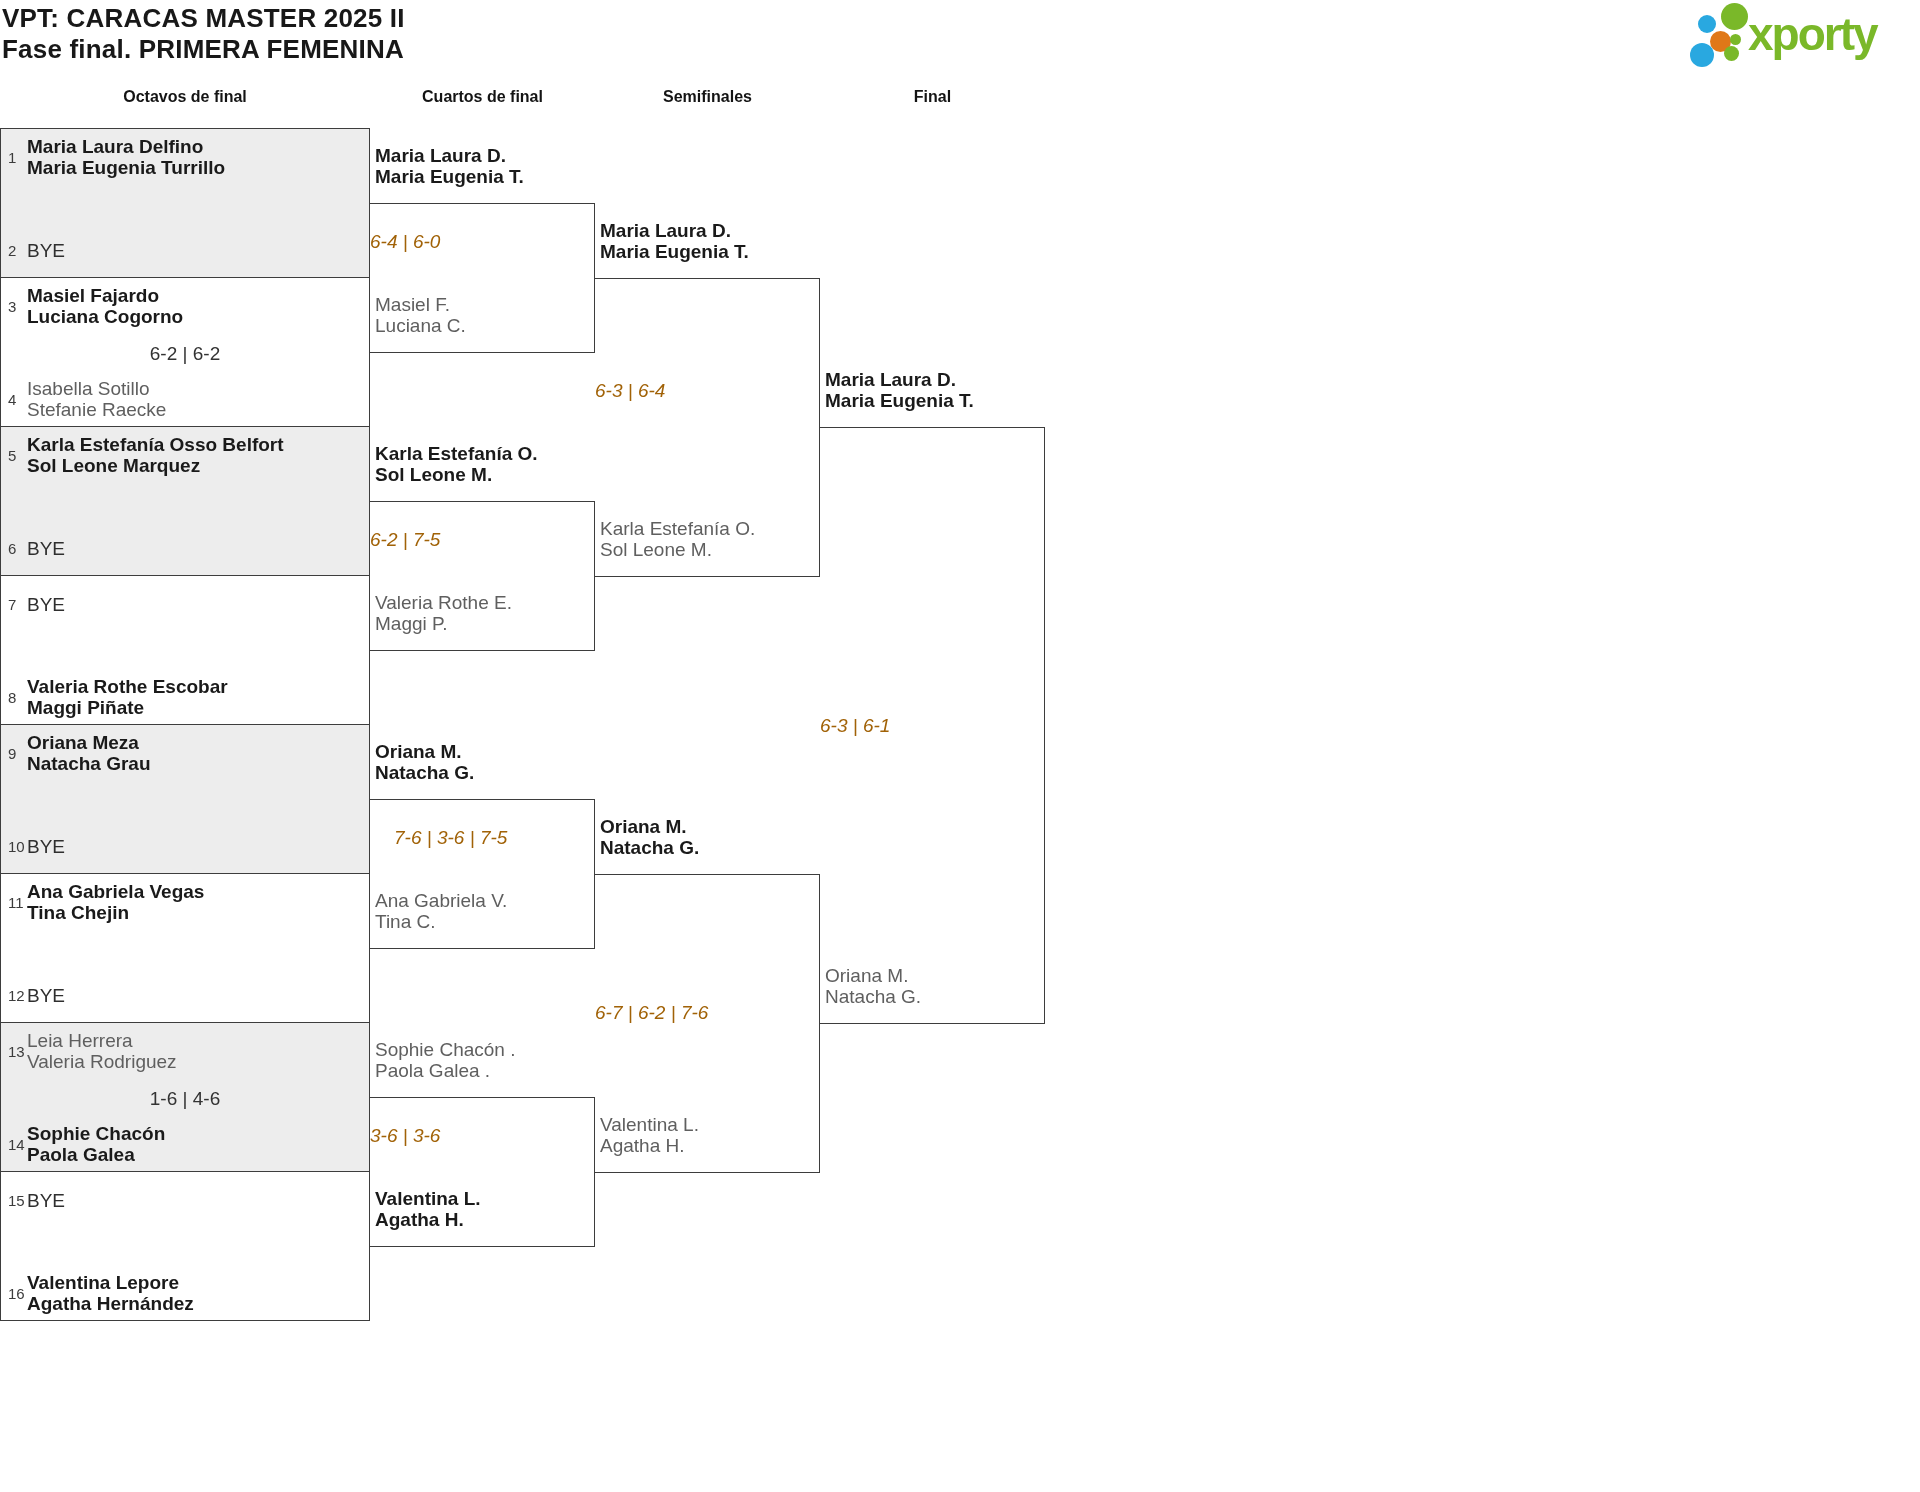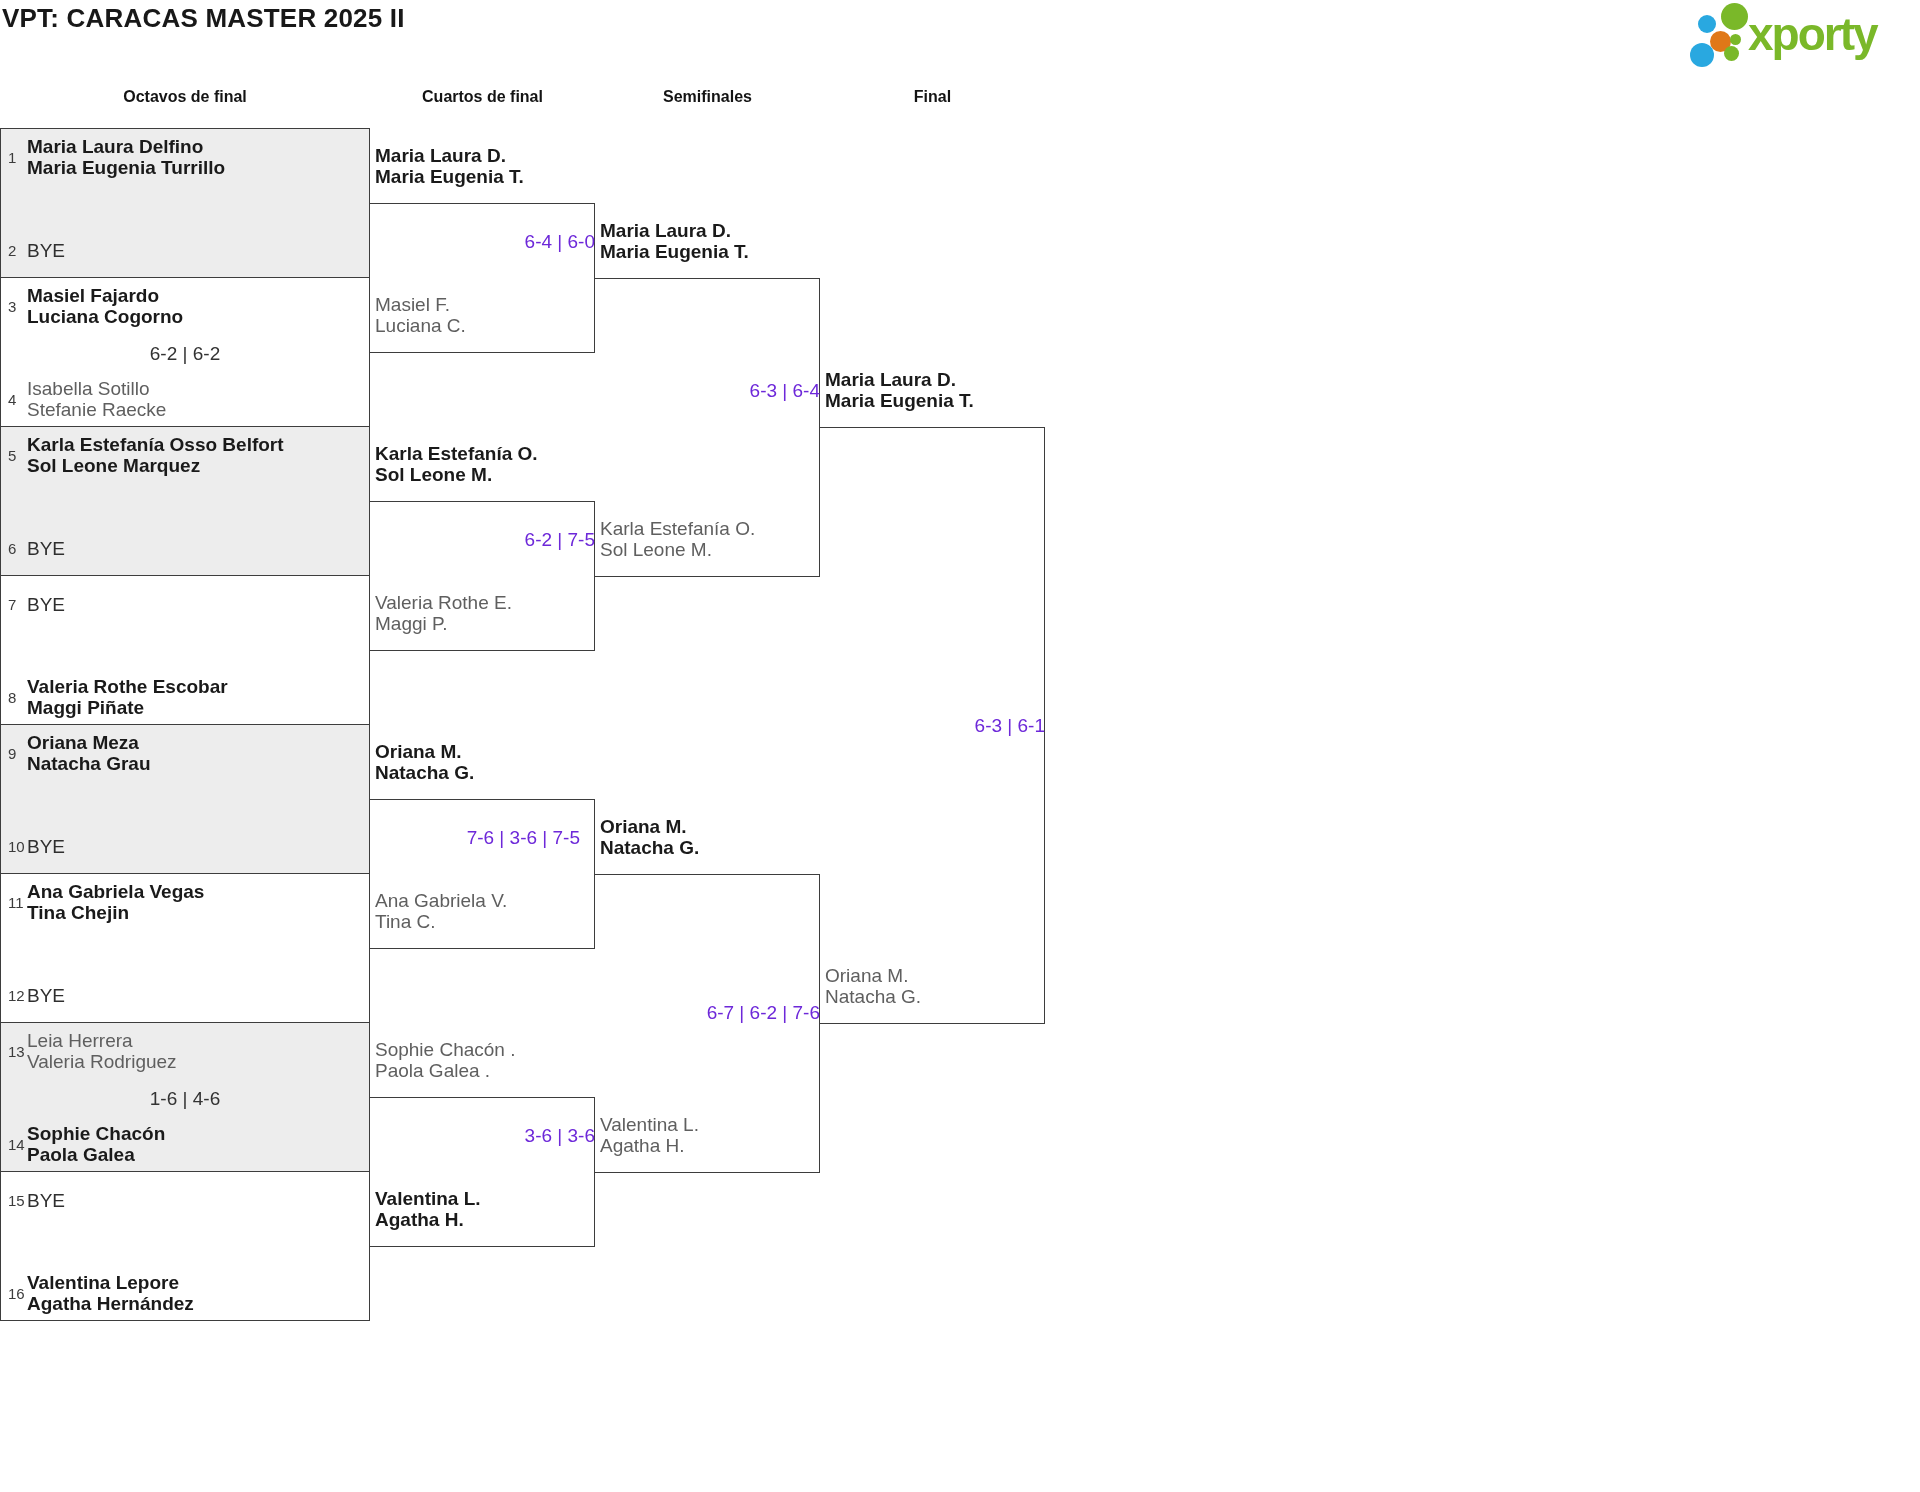--- a/index.html
+++ b/index.html
@@ -18,31 +18,32 @@
   .slot.top{top:5px;}
   .slot.bot{top:98px;}
   .seed{width:19px;padding-left:7px;font-size:15px;color:#3c3c3c;flex:none;}
   .names{font-size:19px;line-height:21px;}
   .winner{font-weight:700;color:#1a1a1a;}
   .loser{font-weight:400;color:#5f5f5f;}
   .bye{font-weight:400;color:#2f2f2f;}
   .oct-score{position:absolute;left:0;width:100%;top:66px;height:20px;line-height:20px;font-size:19px;color:#333;text-align:center;}
   .match-box{position:absolute;box-sizing:border-box;border:1px solid var(--line);border-left:none;}
   .rname{position:absolute;height:42px;font-size:19px;line-height:21px;}
-  .score{position:absolute;height:20px;line-height:20px;font-size:19px;color:#6d28d9;text-align:right;}
+  .score{position:absolute;height:20px;line-height:20px;font-size:19px;color:#a16207;text-align:left;font-style:italic;}
   .logo{position:absolute;left:1686px;top:0;width:234px;height:70px;cursor:pointer;}
   .logo-dot{position:absolute;border-radius:50%;}
   .logo-text{position:absolute;left:62px;top:7px;font-size:46px;font-weight:700;letter-spacing:-2px;color:var(--green);}
 </style>
 </head>
 <body style="--line: #3d3d3d; --block-gray: #ededed; --green: #7ab829; --blue: #29a8e0; --orange: #e07818;">
 
 <div id="stage">
   <div class="title-block">
     <div class="title-line">VPT: CARACAS MASTER 2025 II</div>
+    <div class="title-line">Fase final. PRIMERA FEMENINA</div>
   </div>
 
   <div class="logo">
     <span class="logo-text">xporty</span>
   <div class="logo-dot" style="left: 12px; top: 15px; width: 18px; height: 18px; background: rgb(41, 168, 224);"></div>
       <div class="logo-dot" style="left: 35px; top: 3px; width: 27px; height: 27px; background: rgb(122, 184, 41);"></div>
       <div class="logo-dot" style="left: 24px; top: 31px; width: 21px; height: 21px; background: rgb(224, 120, 24);"></div>
       <div class="logo-dot" style="left: 44px; top: 34px; width: 11px; height: 11px; background: rgb(122, 184, 41);"></div>
       <div class="logo-dot" style="left: 4px; top: 43px; width: 24px; height: 24px; background: rgb(41, 168, 224);"></div>
       <div class="logo-dot" style="left: 38px; top: 46px; width: 15px; height: 15px; background: rgb(122, 184, 41);"></div>

